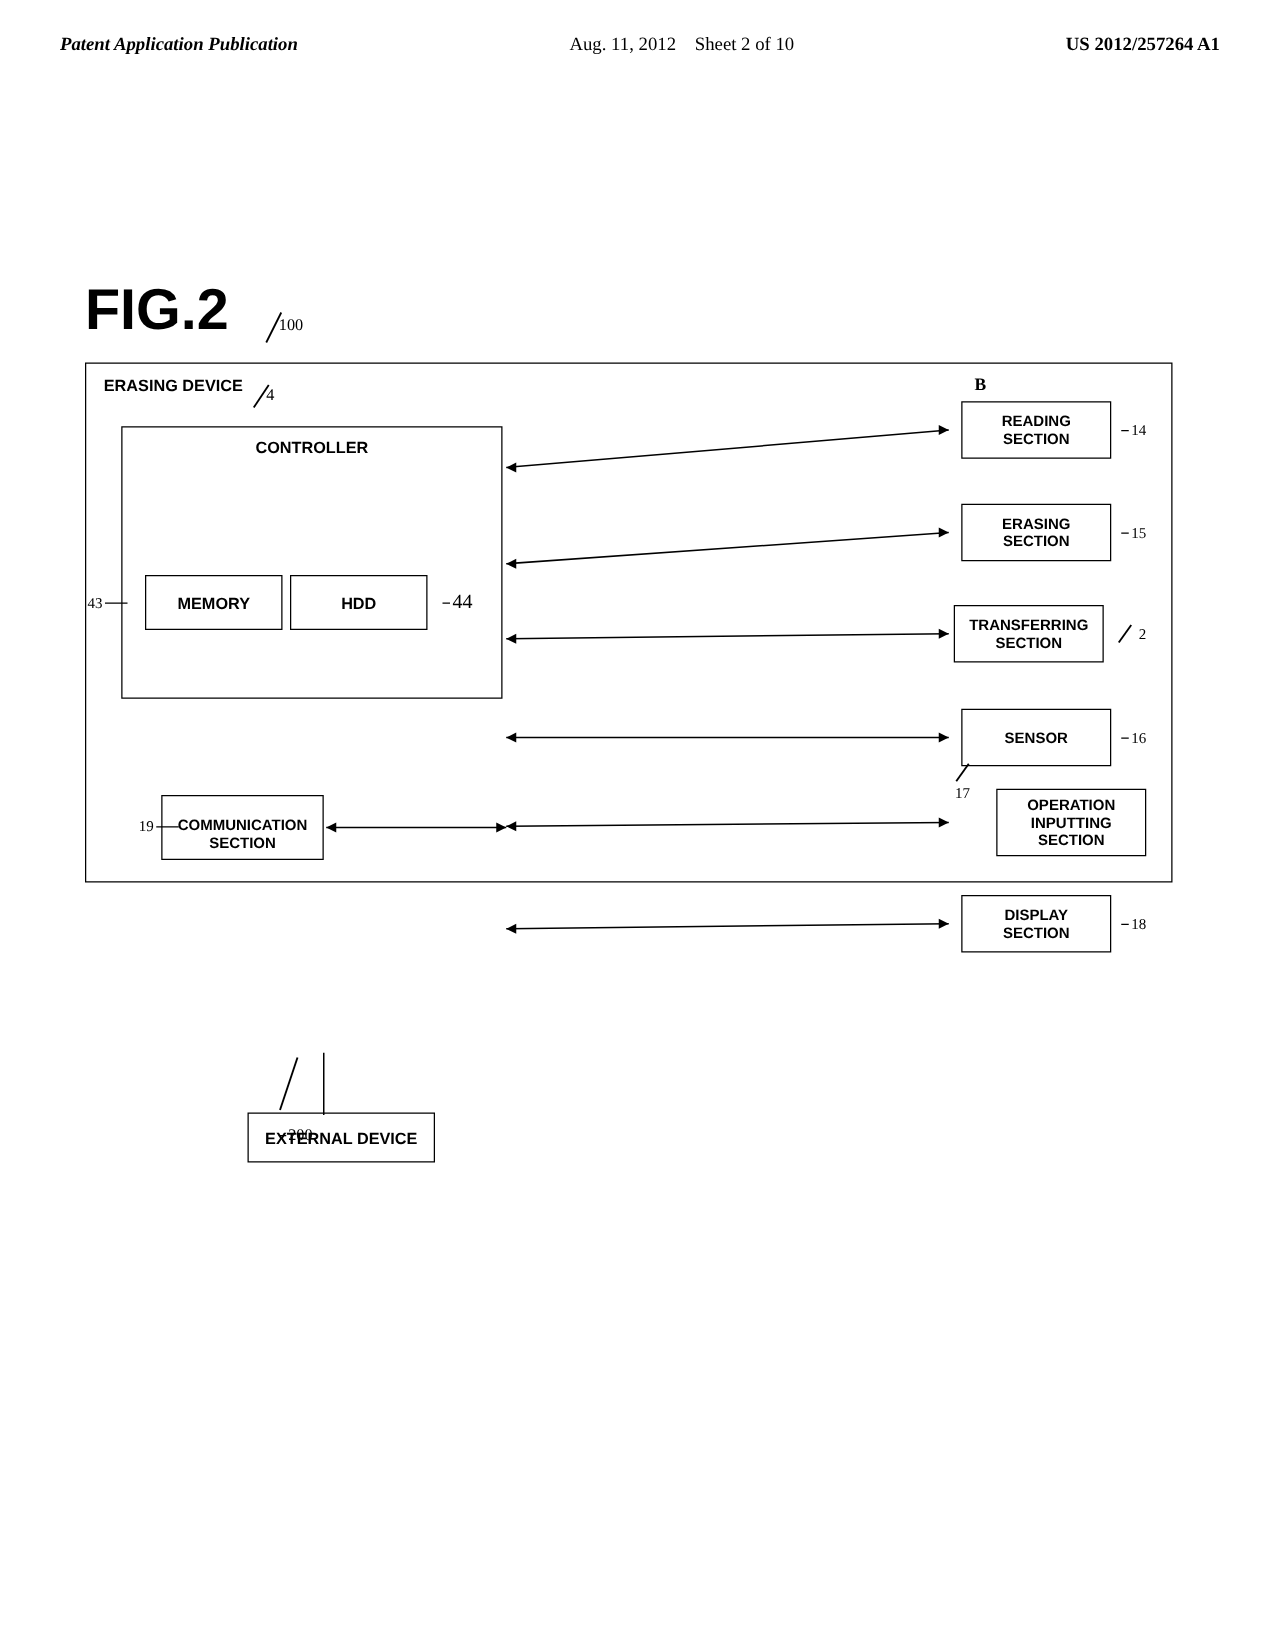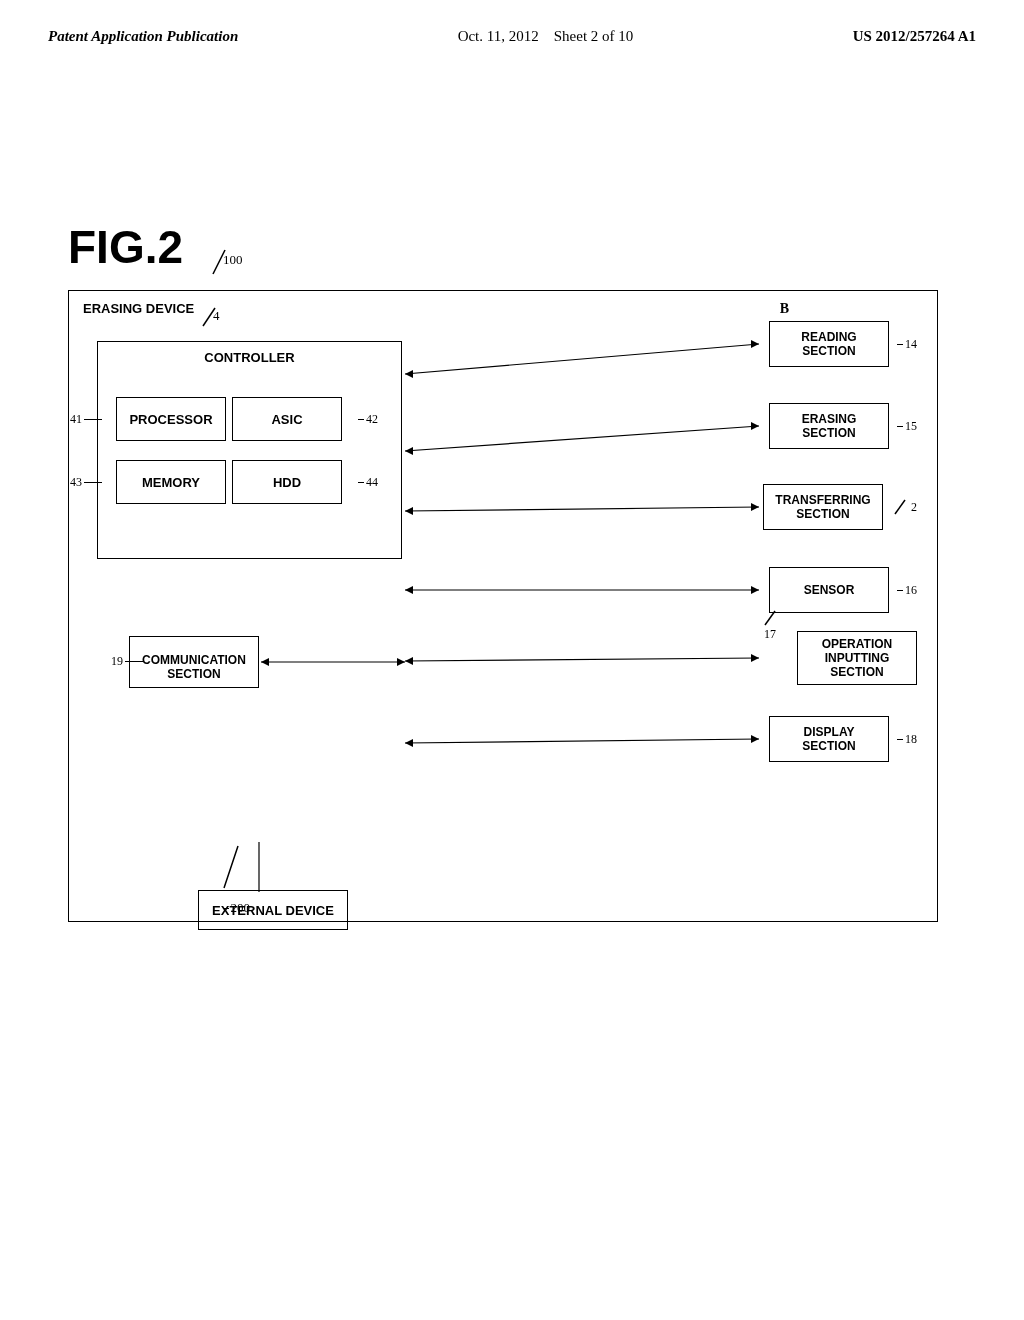--- a/index.html
+++ b/index.html
@@ -50,21 +50,21 @@
       top: 290px;
       left: 68px;
       right: 48px;
     }
 
     
     .outer-box {
       border: 1.5px solid #000;
       position: relative;
       width: 870px;
-      height: 632px;
+      height: 416px;
     }
 
     .outer-box-label {
       position: absolute;
       top: 10px;
       left: 14px;
       font-size: 13px;
       font-weight: bold;
       font-family: Arial, sans-serif;
     }
@@ -171,21 +171,21 @@
       width: 100%;
       height: 100%;
     }
   </style>
 </head>
 <body>
 
 <div class="header">
   <div class="header-left">Patent Application Publication</div>
   <div class="header-center">
-    <span>Oct. 11, 2012</span>&nbsp;&nbsp;&nbsp;
+    <span>Aug. 11, 2012</span>&nbsp;&nbsp;&nbsp;
     <span>Sheet 2 of 10</span>
   </div>
   <div class="header-right">US 2012/257264 A1</div>
 </div>
 
 <div class="fig-label">FIG.2</div>
 
 <div class="diagram-area">
 
   <div style="position:absolute; top:-38px; left:155px; font-size:13px;">
@@ -205,53 +205,35 @@
       <div class="controller-box" style="top:50px; left:28px; width:305px; height:218px;">
         <div class="controller-label">CONTROLLER</div>
 
         <div style="position:absolute;top:-34px;left:115px;font-size:13px;">
           <span>4</span>
           <svg style="position:absolute;top:-2px;left:-16px;" width="24" height="22" viewBox="0 0 24 22">
             <line x1="18" y1="2" x2="6" y2="20" stroke="#000" stroke-width="1.5"></line>
           </svg>
         </div>
 
-        <div style="position:absolute;top:55px;left:18px;display:flex;align-items:center;gap:6px;">
-
-          <div style="position:absolute;left:-46px;display:flex;align-items:center;font-size:12px;">
-            <span>41</span>
-            <span style="display:inline-block;width:18px;height:1px;background:#000;margin-left:2px;"></span>
-          </div>
-          <div class="component-box">
-            <span>PROCESSOR</span>
-          </div>
-          <div class="component-box">
-            <span>ASIC</span>
-          </div>
-
-          <div style="position:absolute;right:-36px;display:flex;align-items:center;font-size:12px;">
-            <span style="display:inline-block;width:6px;height:1px;background:#000;margin-right:2px;"></span>
-            <span>42</span>
-          </div>
-        </div>
 
         <div style="position:absolute;top:118px;left:18px;display:flex;align-items:center;gap:6px;">
 
           <div style="position:absolute;left:-46px;display:flex;align-items:center;font-size:12px;">
             <span>43</span>
             <span style="display:inline-block;width:18px;height:1px;background:#000;margin-left:2px;"></span>
           </div>
           <div class="component-box">
             <span>MEMORY</span>
           </div>
           <div class="component-box">
             <span>HDD</span>
           </div>
 
-          <div style="position:absolute;right:-36px;display:flex;align-items:center;font-size:12px;">
+          <div style="position:absolute;right:-36px;display:flex;align-items:center;font-size:16px;">
             <span style="display:inline-block;width:6px;height:1px;background:#000;margin-right:2px;"></span>
             <span>44</span>
           </div>
         </div>
       </div>
 
       <div style="position:absolute;top:345px;left:60px;">
 
         <div style="position:absolute;left:-40px;top:18px;display:flex;align-items:center;font-size:12px;margin-left:22px;">
           <span>19</span>

